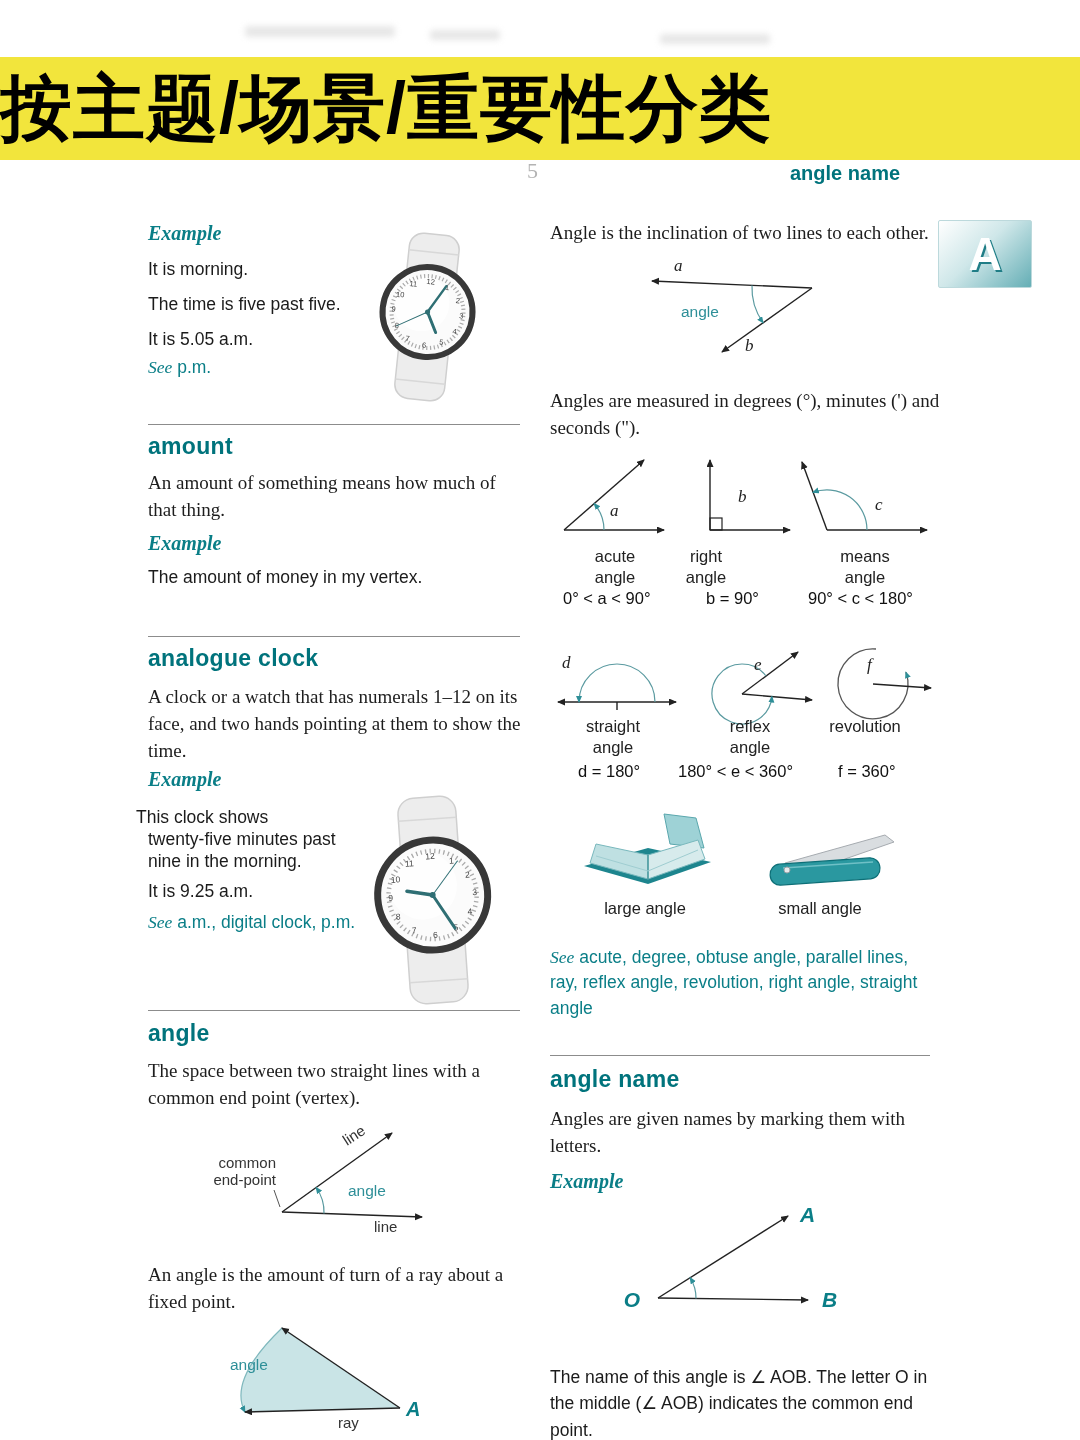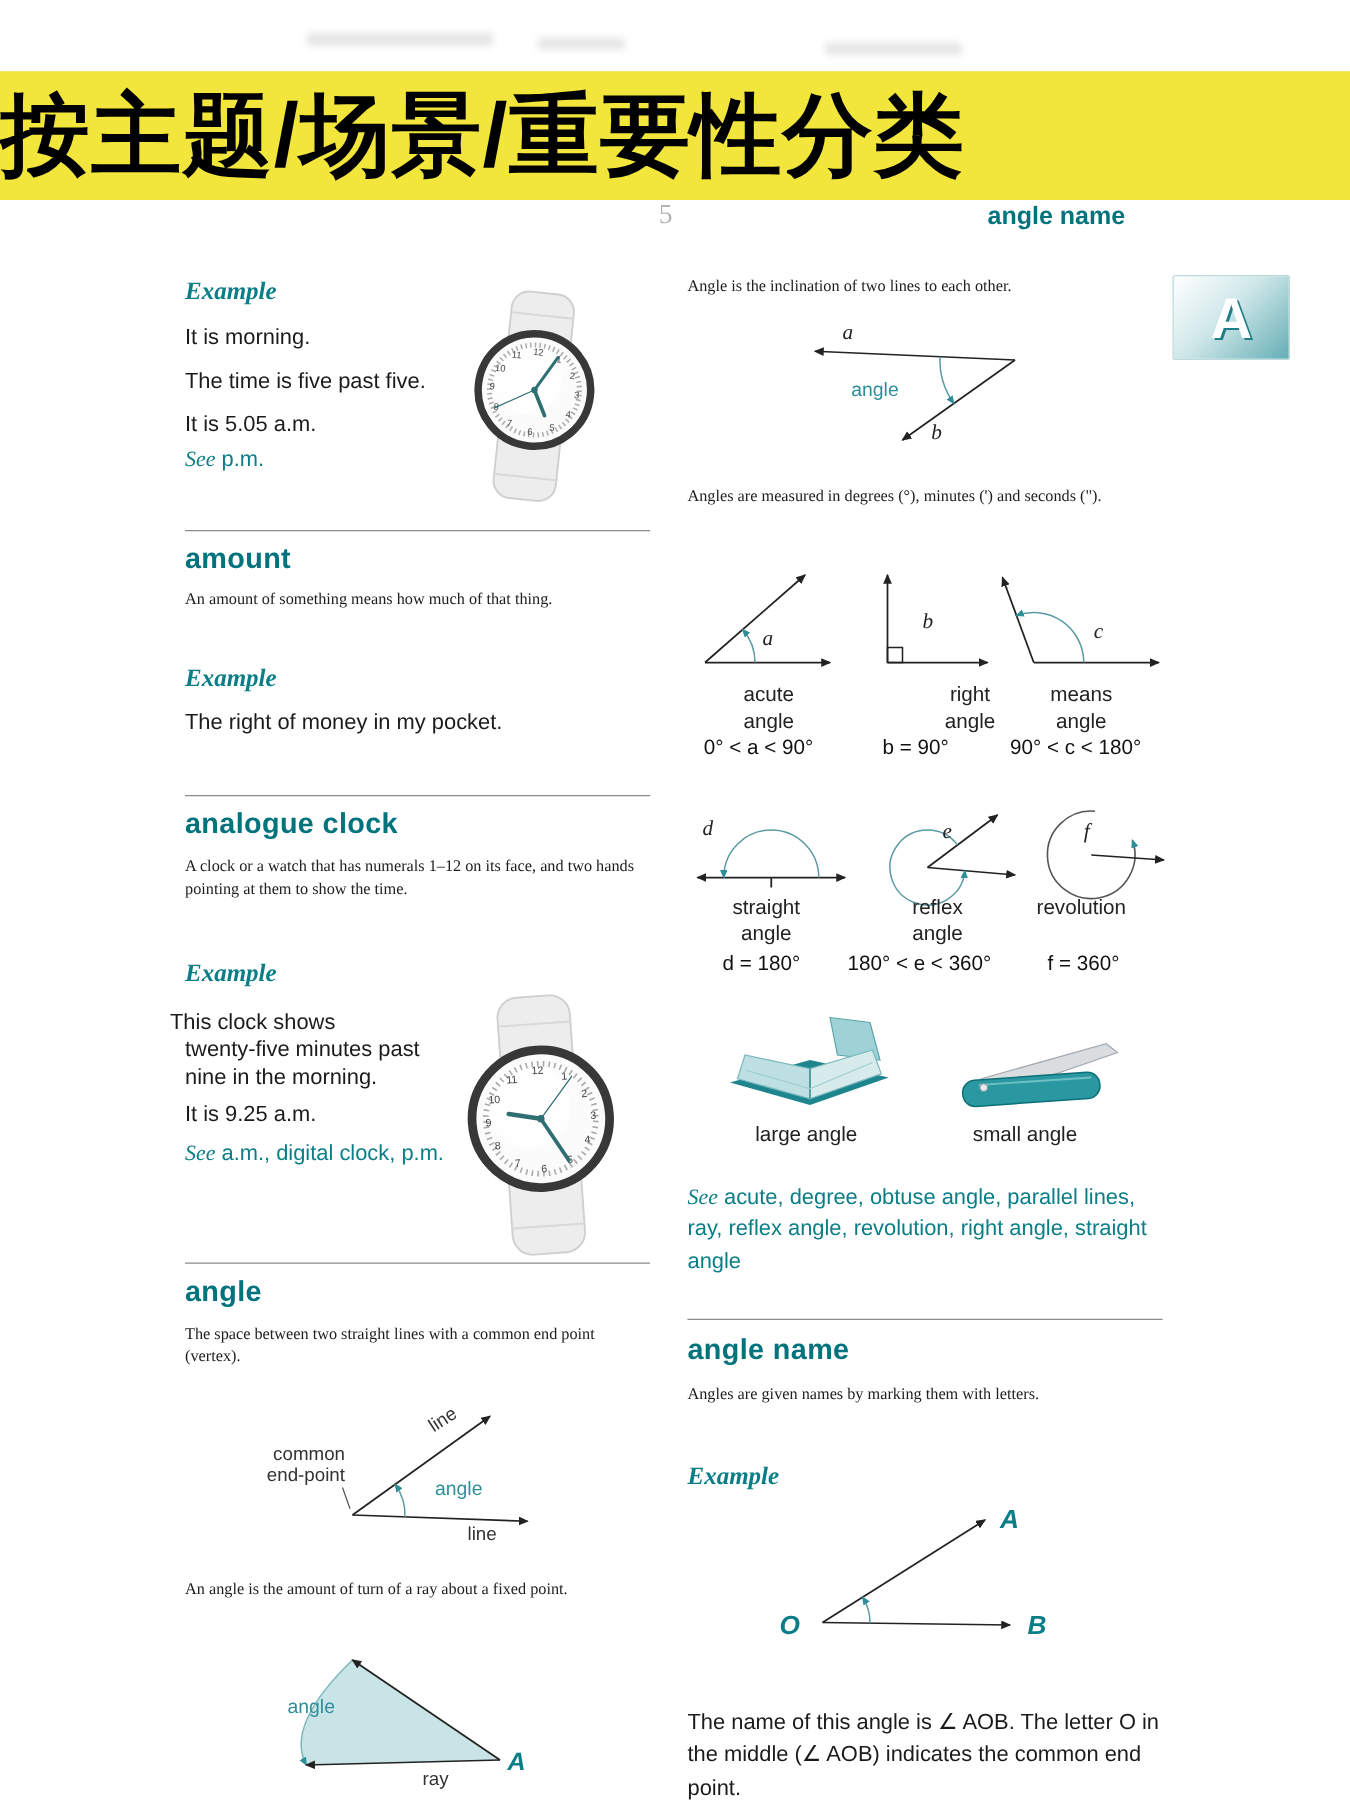--- a/index.html
+++ b/index.html
@@ -1,21 +1,21 @@
 <!DOCTYPE html>
 <html><head>
 <meta charset="utf-8">
 <style>
   html,body{margin:0;padding:0}
   body{
     width:1080px;height:1440px;position:relative;background:#ffffff;
     font-family:"Liberation Sans",sans-serif;overflow:hidden;
   }
   .abs{position:absolute}
-  .serif{font-family:"Liberation Serif",serif;font-size:13px;color:#1d1d1d;line-height:1.42}
+  .serif{font-family:"Liberation Serif",serif;font-size:19px;color:#1d1d1d;line-height:1.42}
   .sans{font-size:17.5px;color:#1b1b1b;line-height:1.3}
   .heading{font-weight:bold;font-size:23px;color:#00737c;letter-spacing:.3px}
   .exlabel{font-family:"Liberation Serif",serif;font-style:italic;font-weight:bold;font-size:20px;color:#0a7e87}
   .see{font-size:17.5px;color:#0a7e87;line-height:1.45}
   .see .sw{font-family:"Liberation Serif",serif;font-style:italic}
   .divider{border-top:1px solid #8c8c8c;height:0}
   .typelabel{font-size:16.5px;color:#222;text-align:center;line-height:1.25}
   .range{font-size:16.5px;color:#111}
   .banner{left:0;top:57px;width:1080px;height:103px;background:#f2e53c;display:flex;align-items:center;}
   .banner-text{font-weight:900;font-size:72px;color:#000;letter-spacing:1px;font-family:"Liberation Sans","DejaVu Sans",sans-serif}
@@ -96,21 +96,21 @@
   <line class="hand" x1="55" y1="80" x2="71" y2="52.3" stroke-width="2.4"></line>
   <line class="hand" x1="55" y1="80" x2="25.6" y2="97" stroke-width="1"></line>
   <circle cx="55" cy="80" r="2.6" fill="#2f6f74"></circle>
 </svg>
 
 <div class="abs divider" style="left:148px;top:424px;width:372px"></div>
 
 <div class="abs heading" style="left:148px;top:433px">amount</div>
 <div class="abs serif" style="left:148px;top:470px;width:372px">An amount of something means how much of that thing.</div>
 <div class="abs exlabel" style="left:148px;top:532px">Example</div>
-<div class="abs sans" style="left:148px;top:566px">The right of money in my pocket.</div>
+<div class="abs sans" style="left:148px;top:566px">The amount of money in my vertex.</div>
 
 <div class="abs divider" style="left:148px;top:636px;width:372px"></div>
 
 <div class="abs heading" style="left:148px;top:645px">analogue clock</div>
 <div class="abs serif" style="left:148px;top:684px;width:382px">A clock or a watch that has numerals 1–12 on its face, and two hands pointing at them to show the time.</div>
 <div class="abs exlabel" style="left:148px;top:768px">Example</div>
 <div class="abs sans" style="left:136px;top:806px">This clock shows</div>
 <div class="abs sans" style="left:148px;top:828px">twenty-five minutes past</div>
 <div class="abs sans" style="left:148px;top:850px">nine in the morning.</div>
 <div class="abs sans" style="left:148px;top:880px">It is 9.25 a.m.</div>
@@ -201,21 +201,21 @@
   <line class="dln" x1="32" y1="78" x2="132" y2="78" marker-end="url(#arrB)"></line>
   <line class="dln" x1="32" y1="78" x2="7" y2="10" marker-end="url(#arrB)"></line>
   <path class="darc" d="M72,78 A40 40 0 0 0 18,40.5" marker-end="url(#arrT)"></path>
   <text class="dlet" x="80" y="58">c</text>
 </svg>
 
 <div class="abs typelabel" style="left:560px;top:546px;width:110px">
   <div>acute</div>
     <div>angle</div>
 </div>
-<div class="abs typelabel" style="left:726px;top:546px;width:100px">
+<div class="abs typelabel" style="left:656px;top:546px;width:100px">
   <div>right</div>
     <div>angle</div>
 </div>
 <div class="abs typelabel" style="left:805px;top:546px;width:120px">
   <div>means</div>
     <div>angle</div>
 </div>
 
 <div class="abs range" style="left:563px;top:589px">0° &lt; a &lt; 90°</div>
 <div class="abs range" style="left:706px;top:589px">b = 90°</div>

